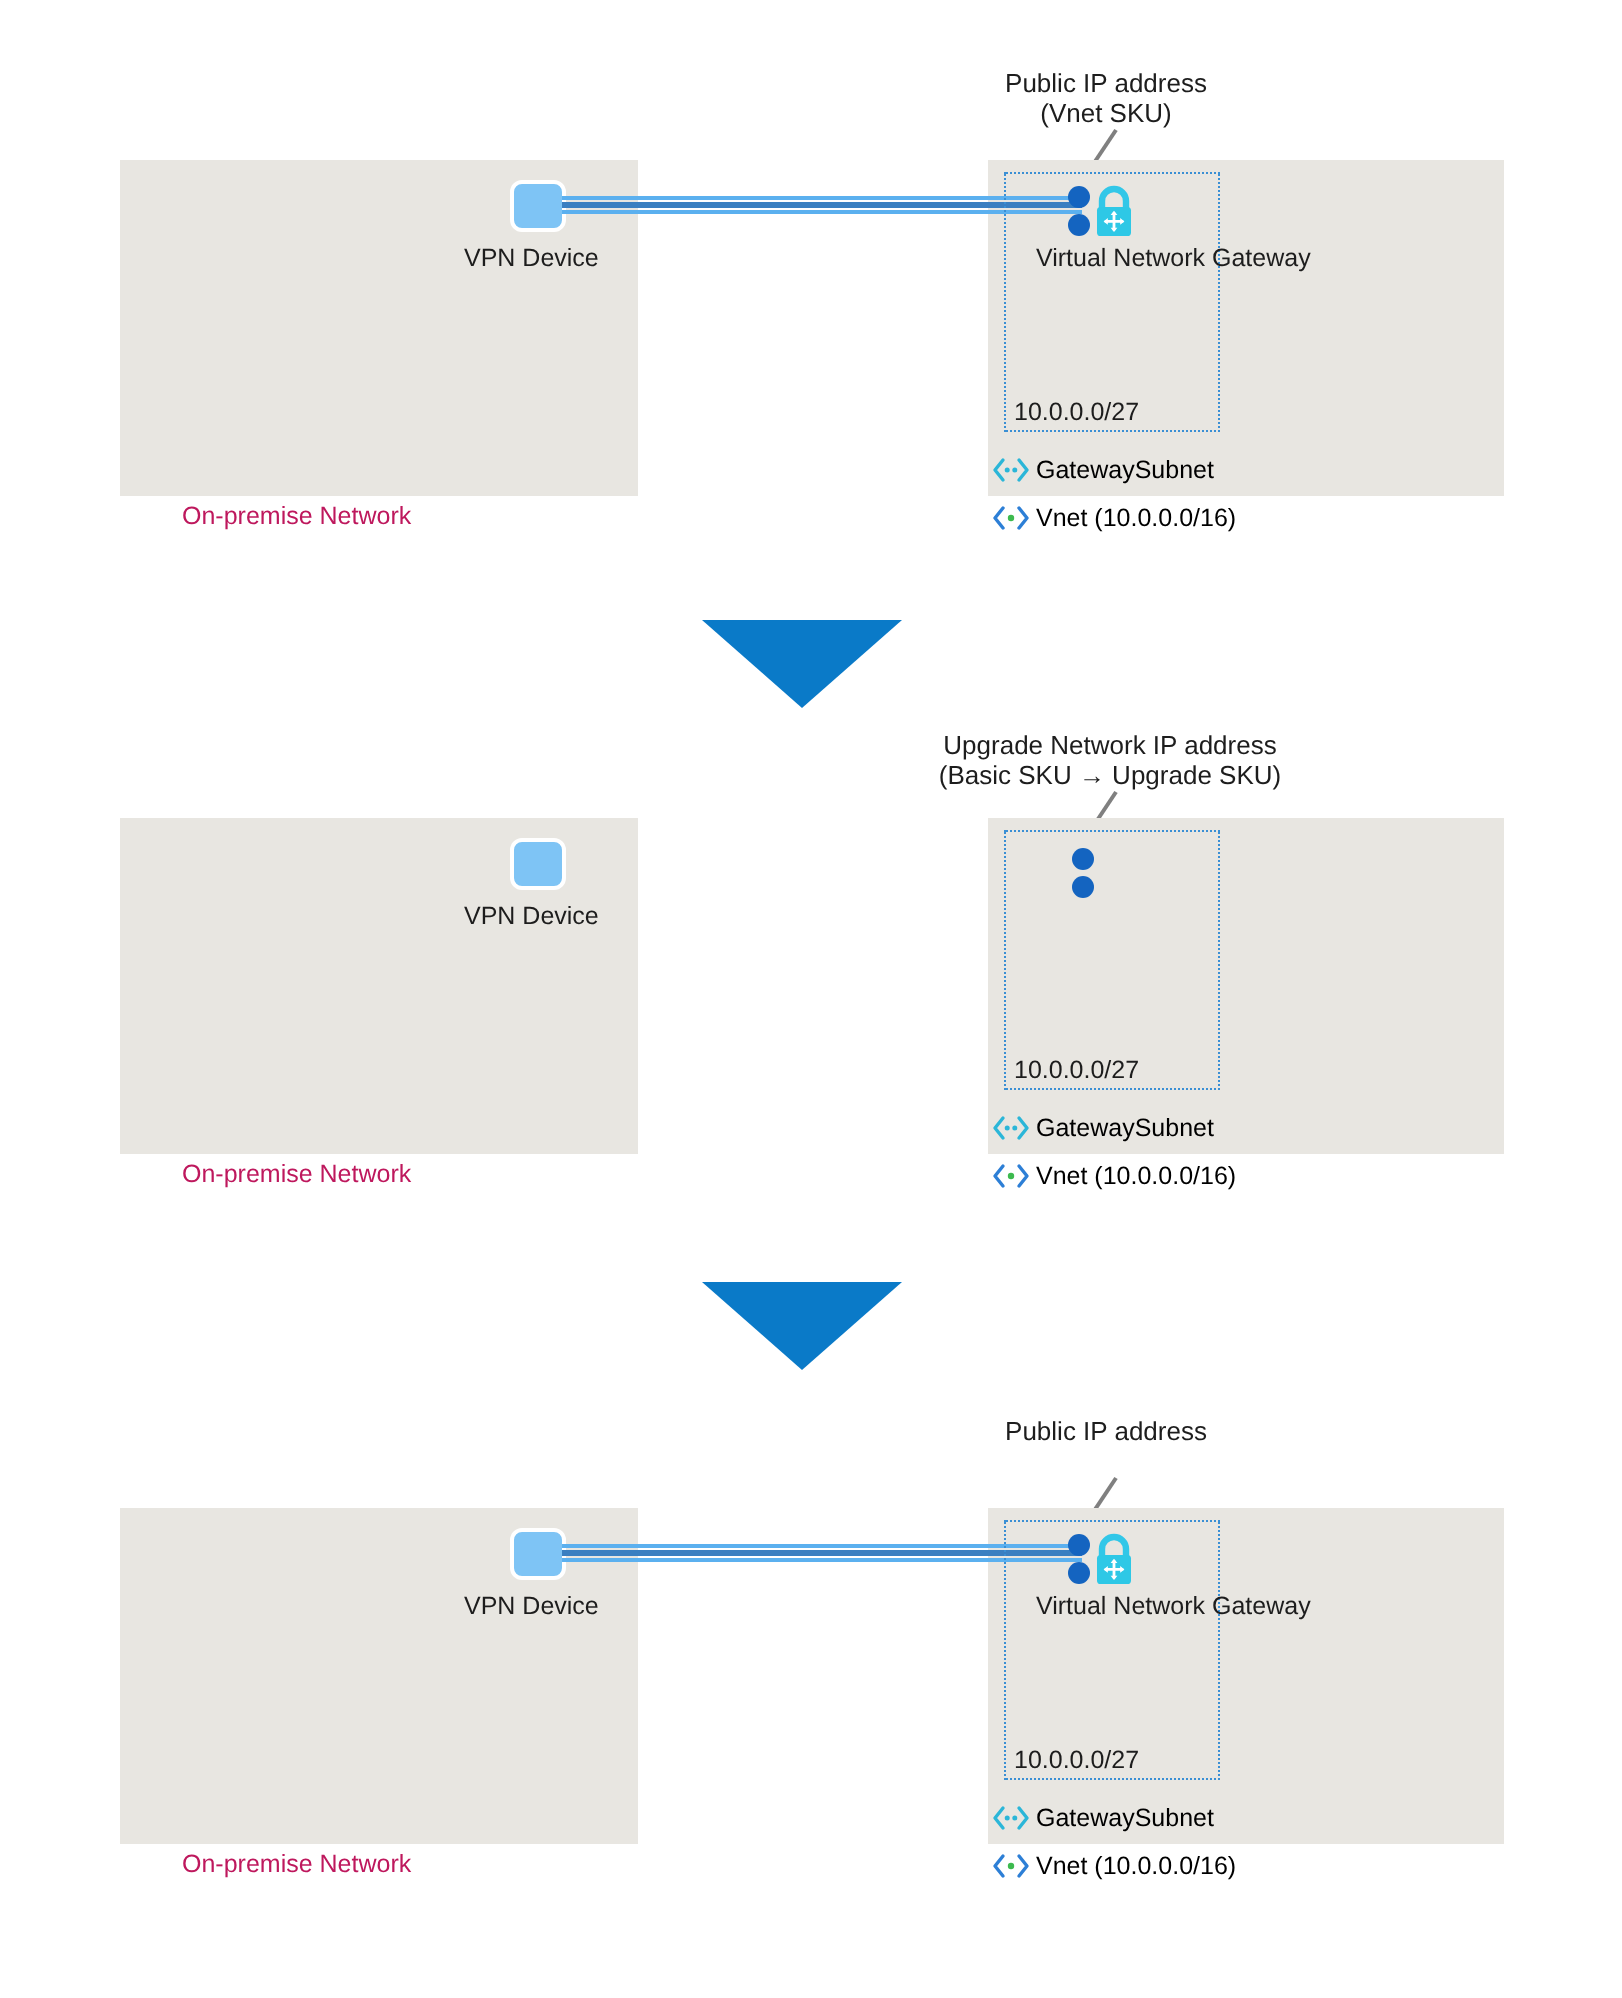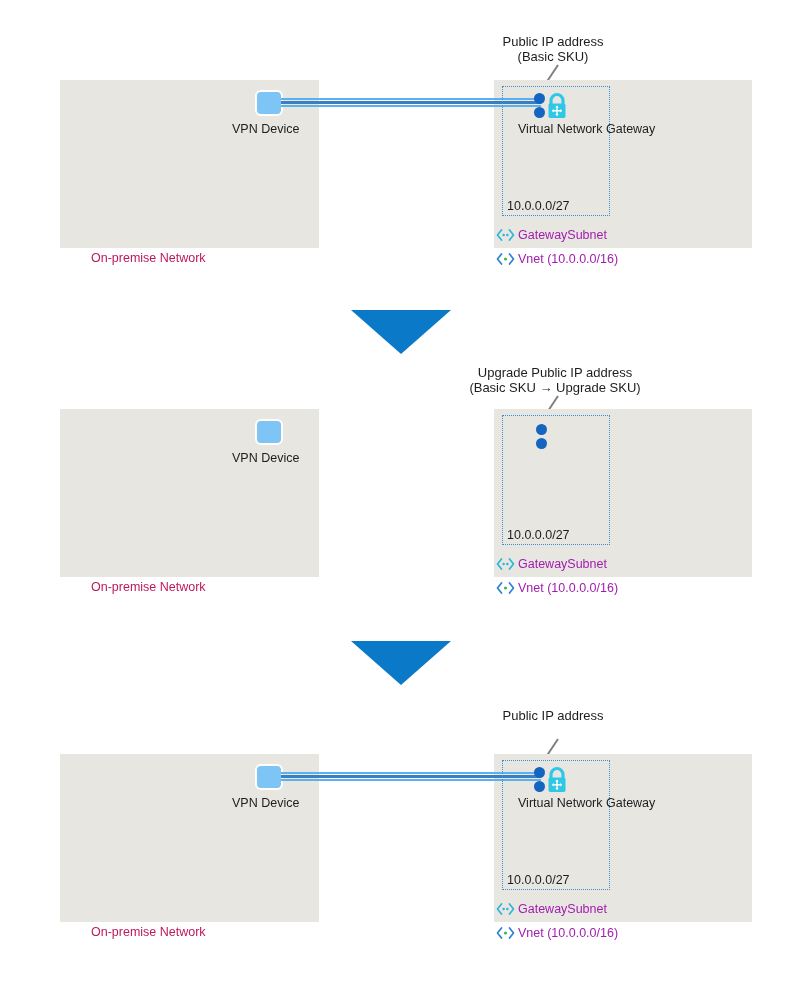--- a/index.html
+++ b/index.html
@@ -50,21 +50,21 @@
     left: 4px; bottom: 2px;
     font-size: 12.5px;
     color: #1d1d1d;
     white-space: nowrap;
   }
 
   
   .tag-row {
     position: absolute;
     display: flex; align-items: center; gap: 3px;
-    font-size: 12.5px; color: #a21caf;
+    font-size: 12.5px; color: #000000;
     white-space: nowrap;
   }
   .tag-row .tag-label { line-height: 1; }
 
   
   .brk { display: inline-block; width: 19px; height: 14px; flex: 0 0 19px; }
 
   
   .vpn-dev {
     position: absolute;
@@ -118,21 +118,21 @@
 </style>
 </head>
 <body>
 
 <div id="canvas">
 
   <div class="panel p1">
 
     <div class="callout" style="left:438px; top:34px; width:230px;">
       <div>Public IP address</div>
-      <div>(Basic SKU)</div>
+      <div>(Vnet SKU)</div>
     </div>
     <svg class="callout-arrow" style="left:525px; top:62px;" width="40" height="42">
       <line x1="33" y1="3" x2="13" y2="33" stroke="#808080" stroke-width="2"></line>
       <polygon points="9,40 11,26 20,33" fill="#808080"></polygon>
     </svg>
 
     <div class="onprem-box" style="top:80px; height:168px;"></div>
     <div class="box-caption" style="left:91px; top:251px;">On-premise Network</div>
 
     <div class="vpn-dev" style="left:255px; top:90px;"></div>
@@ -192,21 +192,21 @@
     </div>
   </div>
 
   <svg class="chevron" style="left:351px; top:310px;" width="100" height="44">
     <polygon points="0,0 100,0 50,44" fill="#0a7ac8"></polygon>
   </svg>
 
   <div class="panel p2">
 
     <div class="callout" style="left:400px; top:20px; width:310px;">
-      <div>Upgrade Public IP address</div>
+      <div>Upgrade Network IP address</div>
       <div>(Basic SKU → Upgrade SKU)</div>
     </div>
     <svg class="callout-arrow" style="left:525px; top:48px;" width="40" height="42">
       <line x1="33" y1="3" x2="13" y2="33" stroke="#808080" stroke-width="2"></line>
       <polygon points="9,40 11,26 20,33" fill="#808080"></polygon>
     </svg>
 
     <div class="onprem-box" style="top:64px; height:168px;"></div>
     <div class="box-caption" style="left:91px; top:235px;">On-premise Network</div>
 

